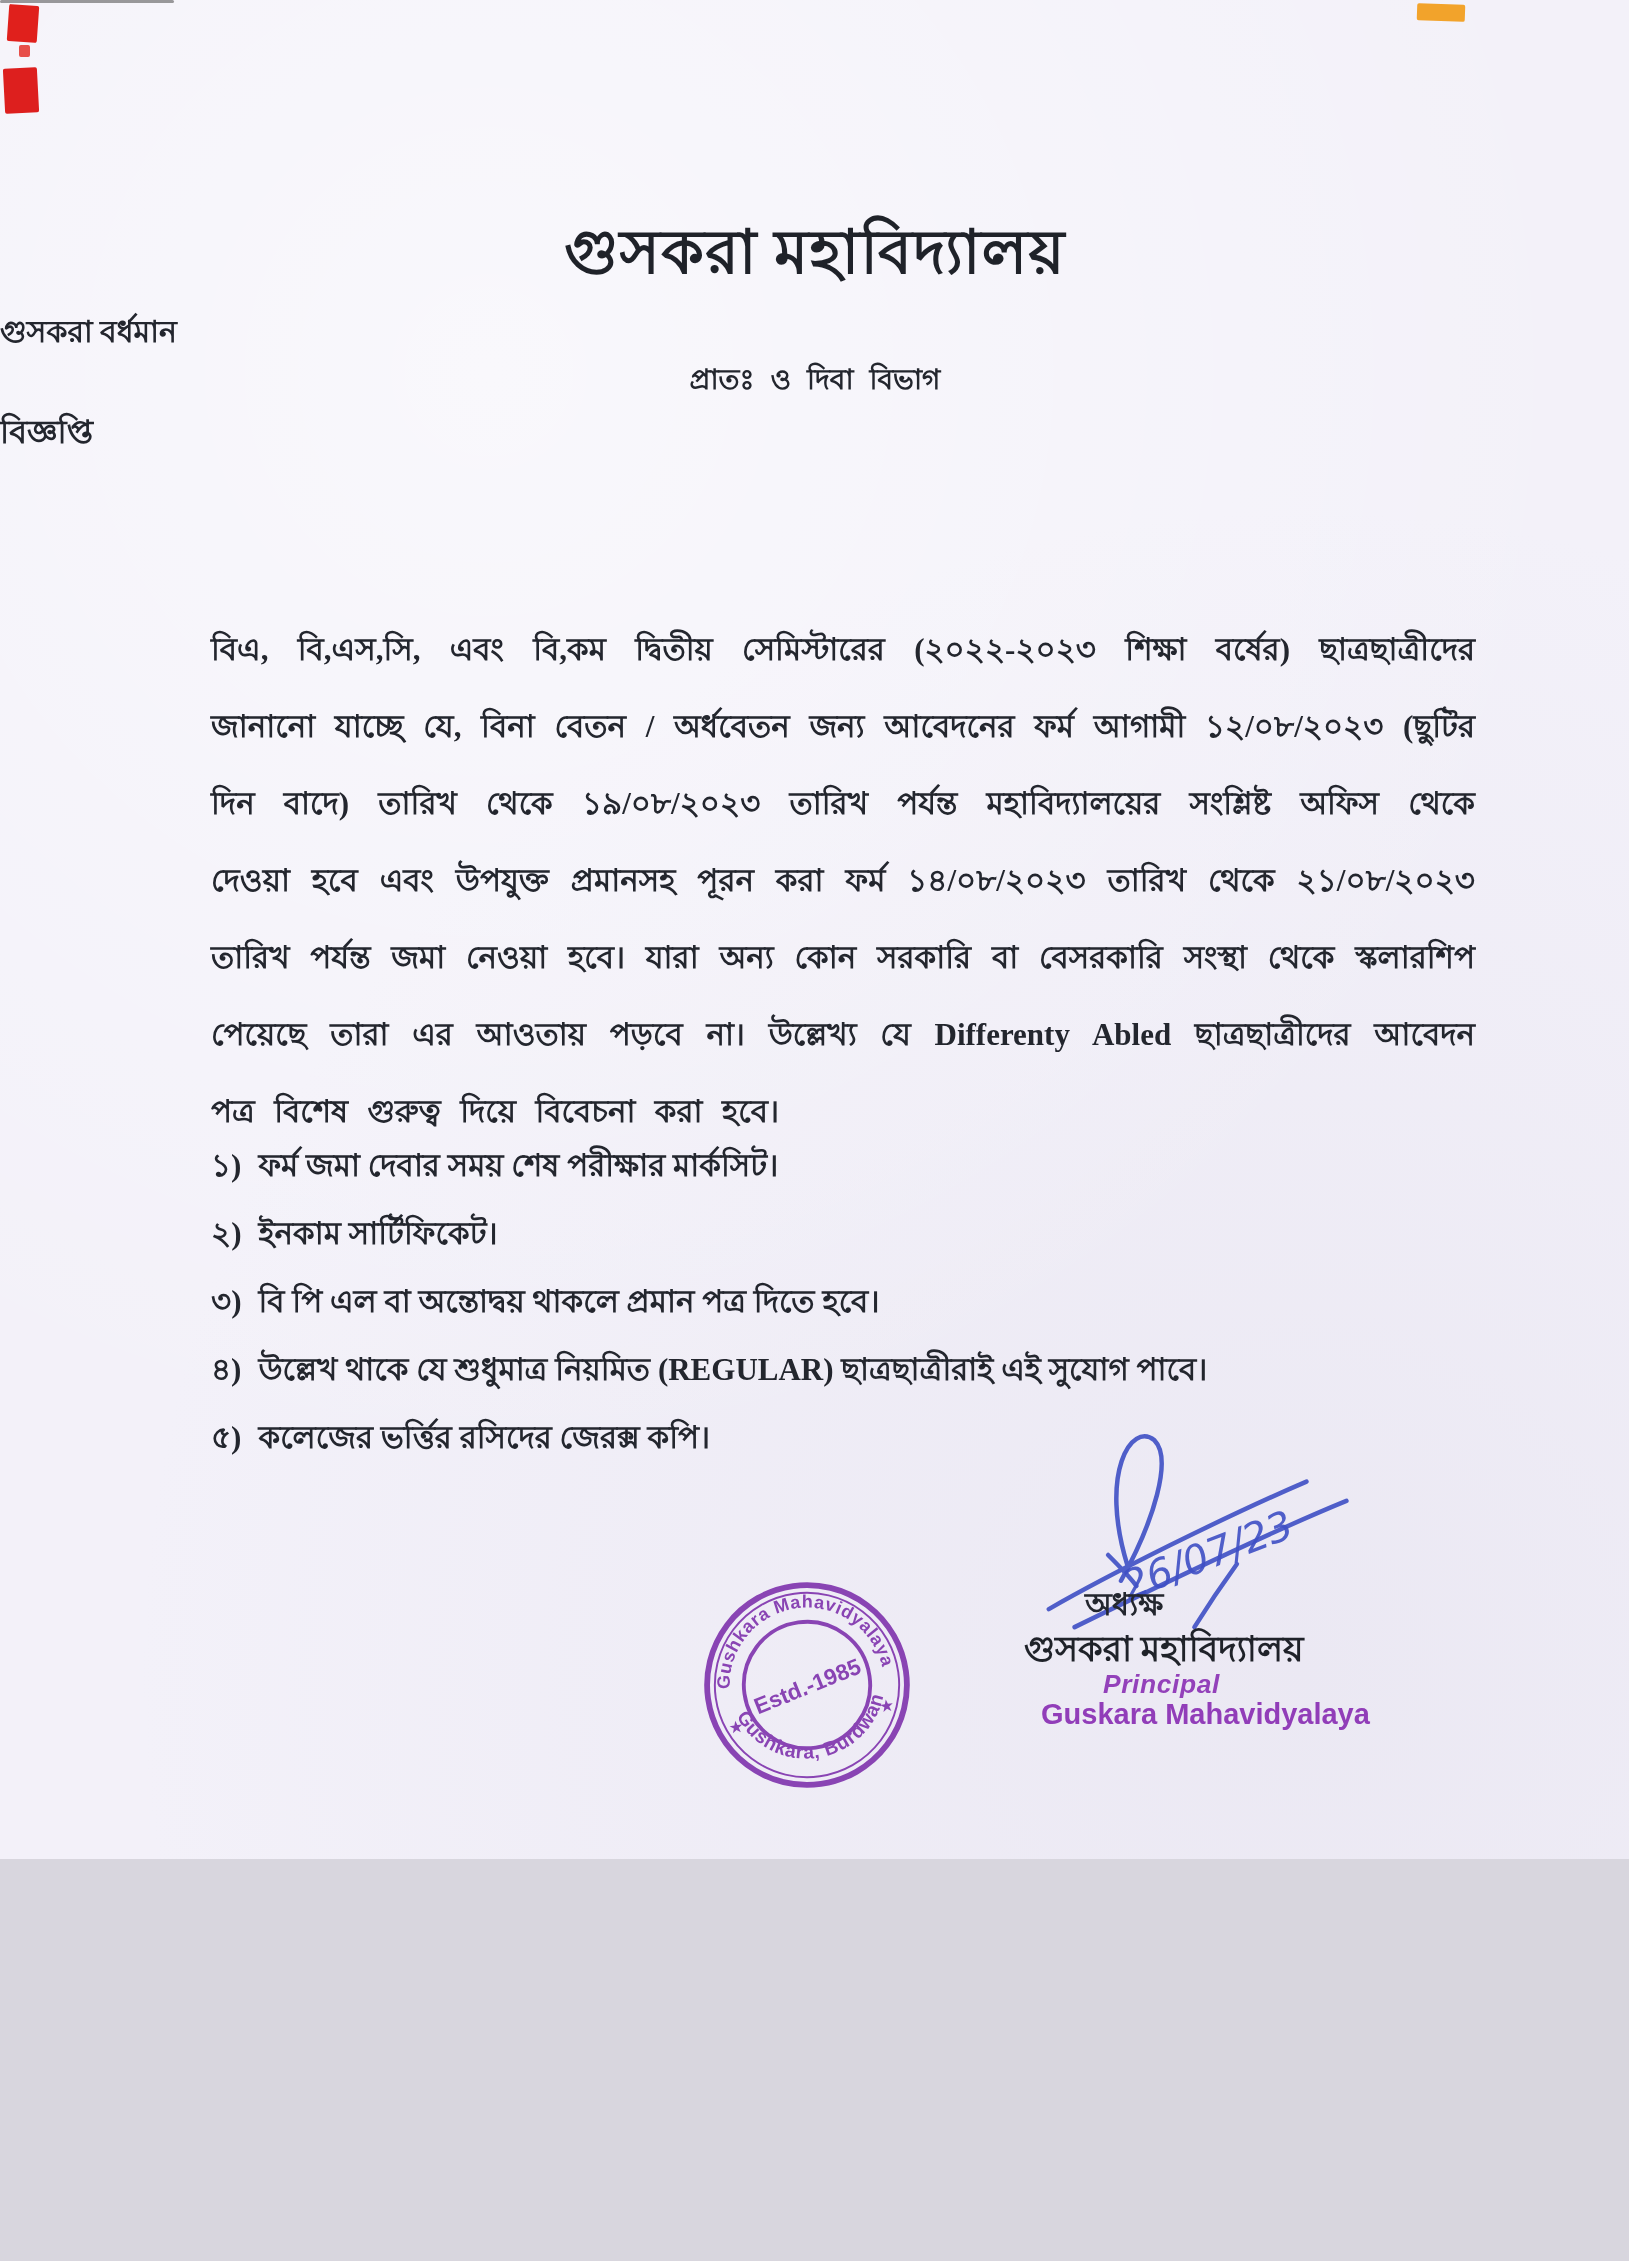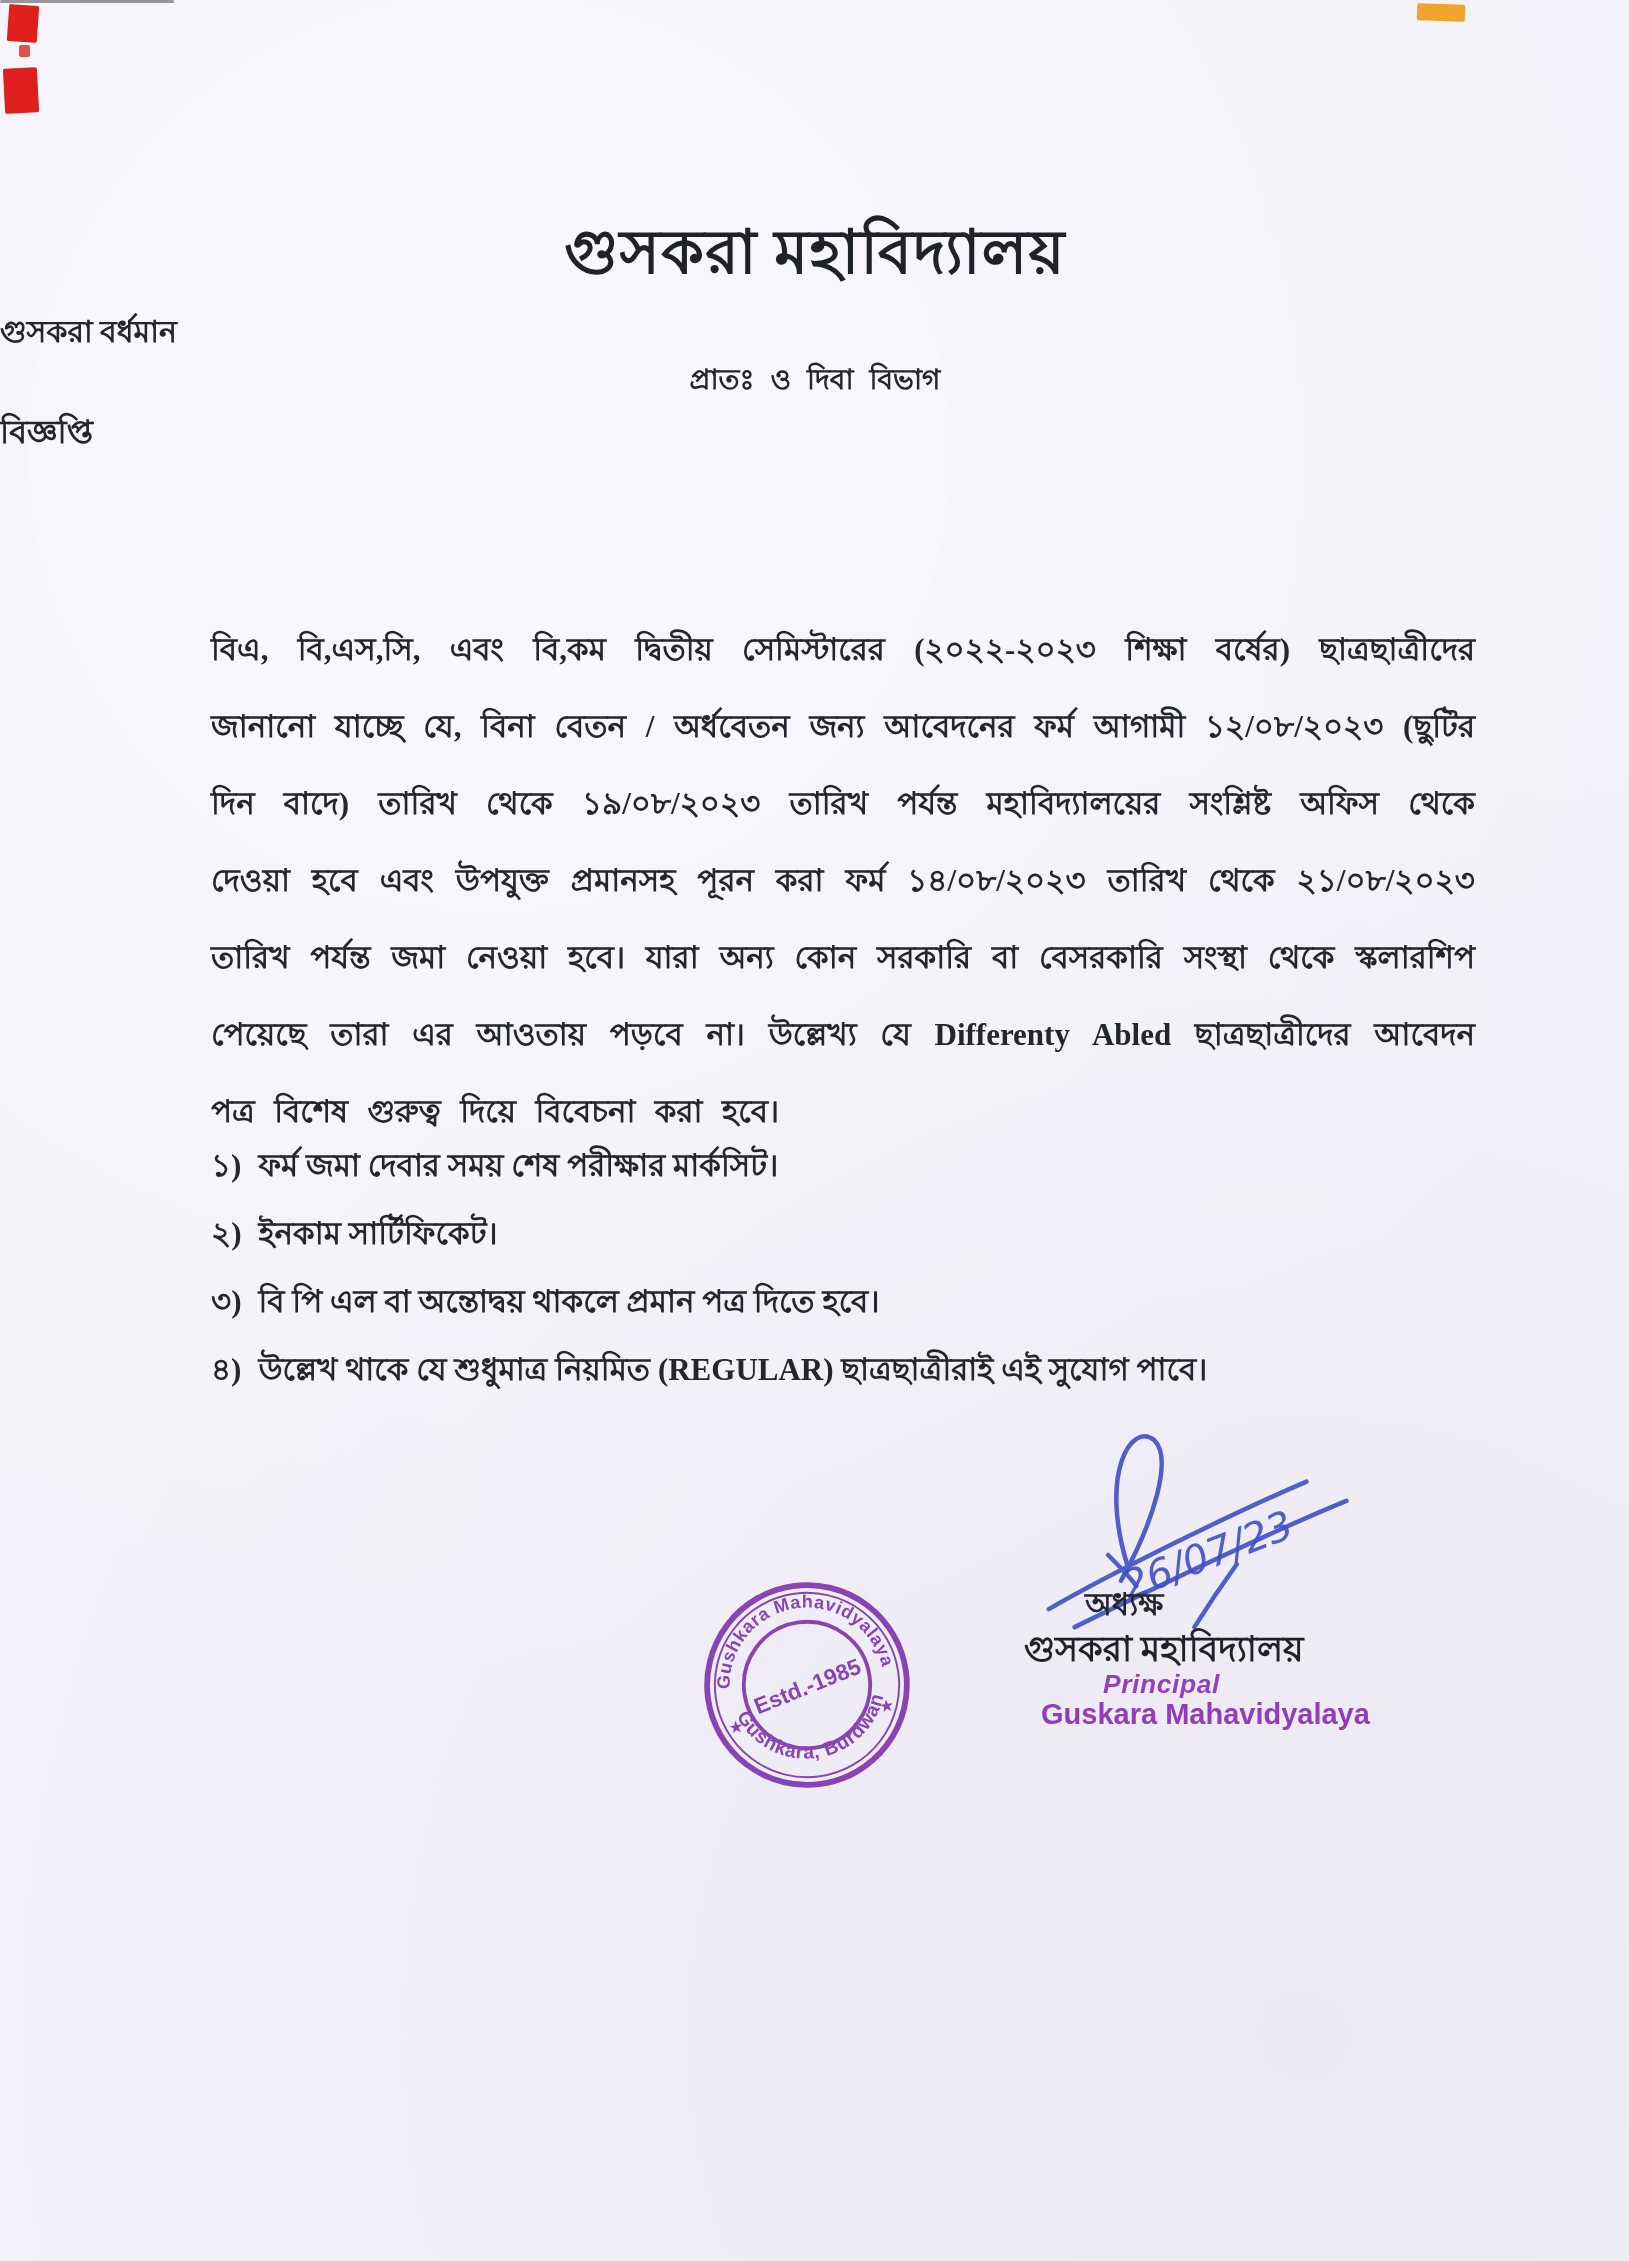--- a/index.html
+++ b/index.html
@@ -1,18 +1,18 @@
 <!DOCTYPE html>
 <html style="font-size:10.3px"><head>
 <meta charset="utf-8">
 <style>
   html,body{margin:0;padding:0;background:#d8d6de;}
   .page{
     position:relative;
-    width:1630px;height:2261px;
+    width:1630px;height:1859px;
     background:#f3f1f9;
     background-image:
       radial-gradient(circle at 30% 20%, rgba(255,255,255,.5), rgba(0,0,0,0) 60%),
       radial-gradient(circle at 80% 90%, rgba(220,216,232,.35), rgba(0,0,0,0) 55%);
     font-family:"Liberation Serif","DejaVu Serif",serif;
     color:#23262e;
     overflow:hidden;
     text-decoration:underline;
   }
   .abs{position:absolute;}
@@ -83,20 +83,23 @@
     </li>
     <li>
       <span class="num">২)</span><span>ইনকাম সার্টিফিকেট।</span>
     </li>
     <li>
       <span class="num">৩)</span><span>বি পি এল বা অন্তোদ্বয় থাকলে প্রমান পত্র দিতে হবে।</span>
     </li>
     <li>
       <span class="num">৪)</span><span>উল্লেখ থাকে যে শুধুমাত্র নিয়মিত (REGULAR) ছাত্রছাত্রীরাই এই সুযোগ পাবে।</span>
     </li>
+    <li>
+      <span class="num">৫)</span><span>কলেজের ভর্ত্তির রসিদের জেরক্স কপি।</span>
+    </li>
   </ul>
 
   <svg class="abs sig-svg" width="348" height="219" viewBox="0 0 540 340">
     <g stroke="#3f4fc5" stroke-width="7" fill="none" stroke-linecap="round" opacity="0.9">
       <path d="M 148 238 C 104 96, 154 14, 190 44 C 218 72, 190 168, 138 262"></path>
       <path d="M 26 306 C 120 252, 300 162, 426 108"></path>
       <path d="M 66 334 C 180 278, 356 192, 488 138"></path>
       <path d="M 118 222 C 136 240, 150 254, 162 270"></path>
       <path d="M 252 334 C 272 302, 292 272, 318 236"></path>
     </g>

